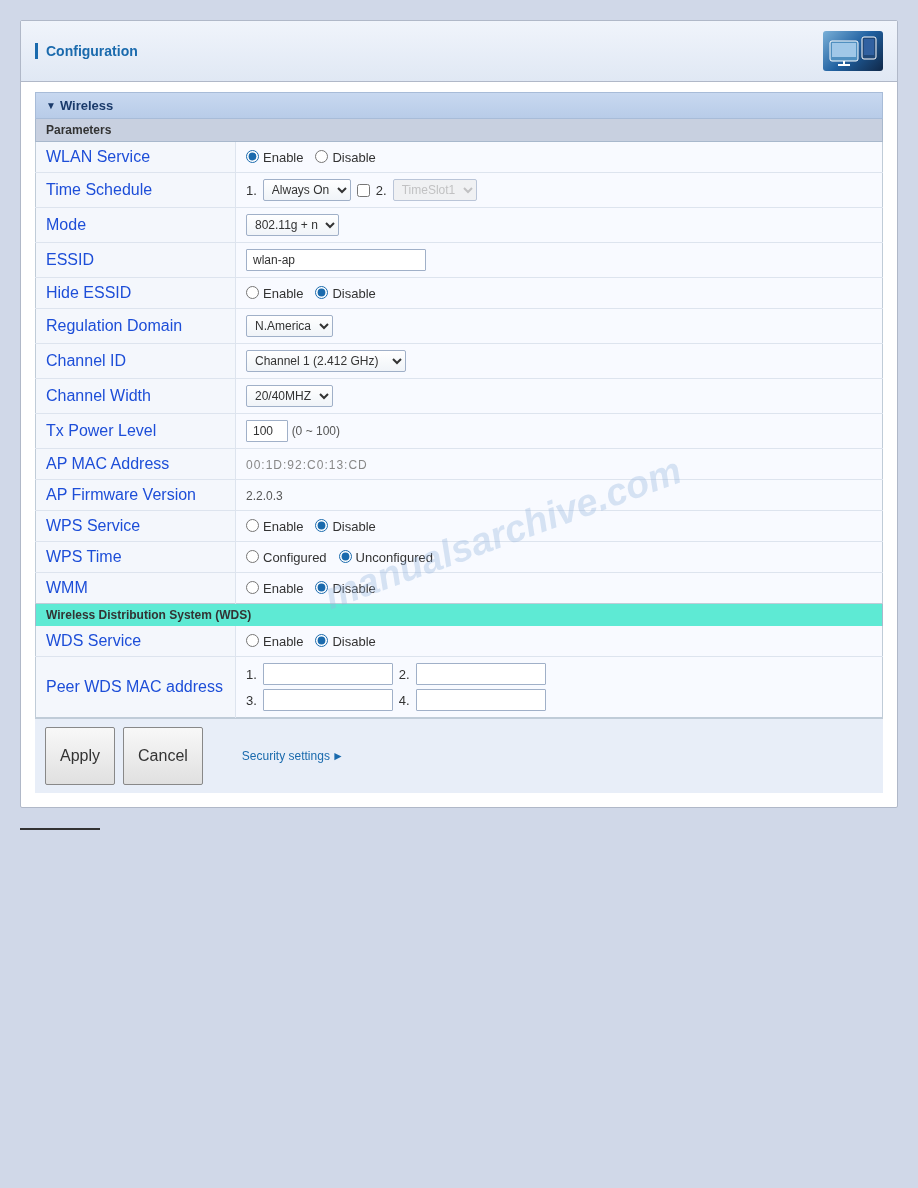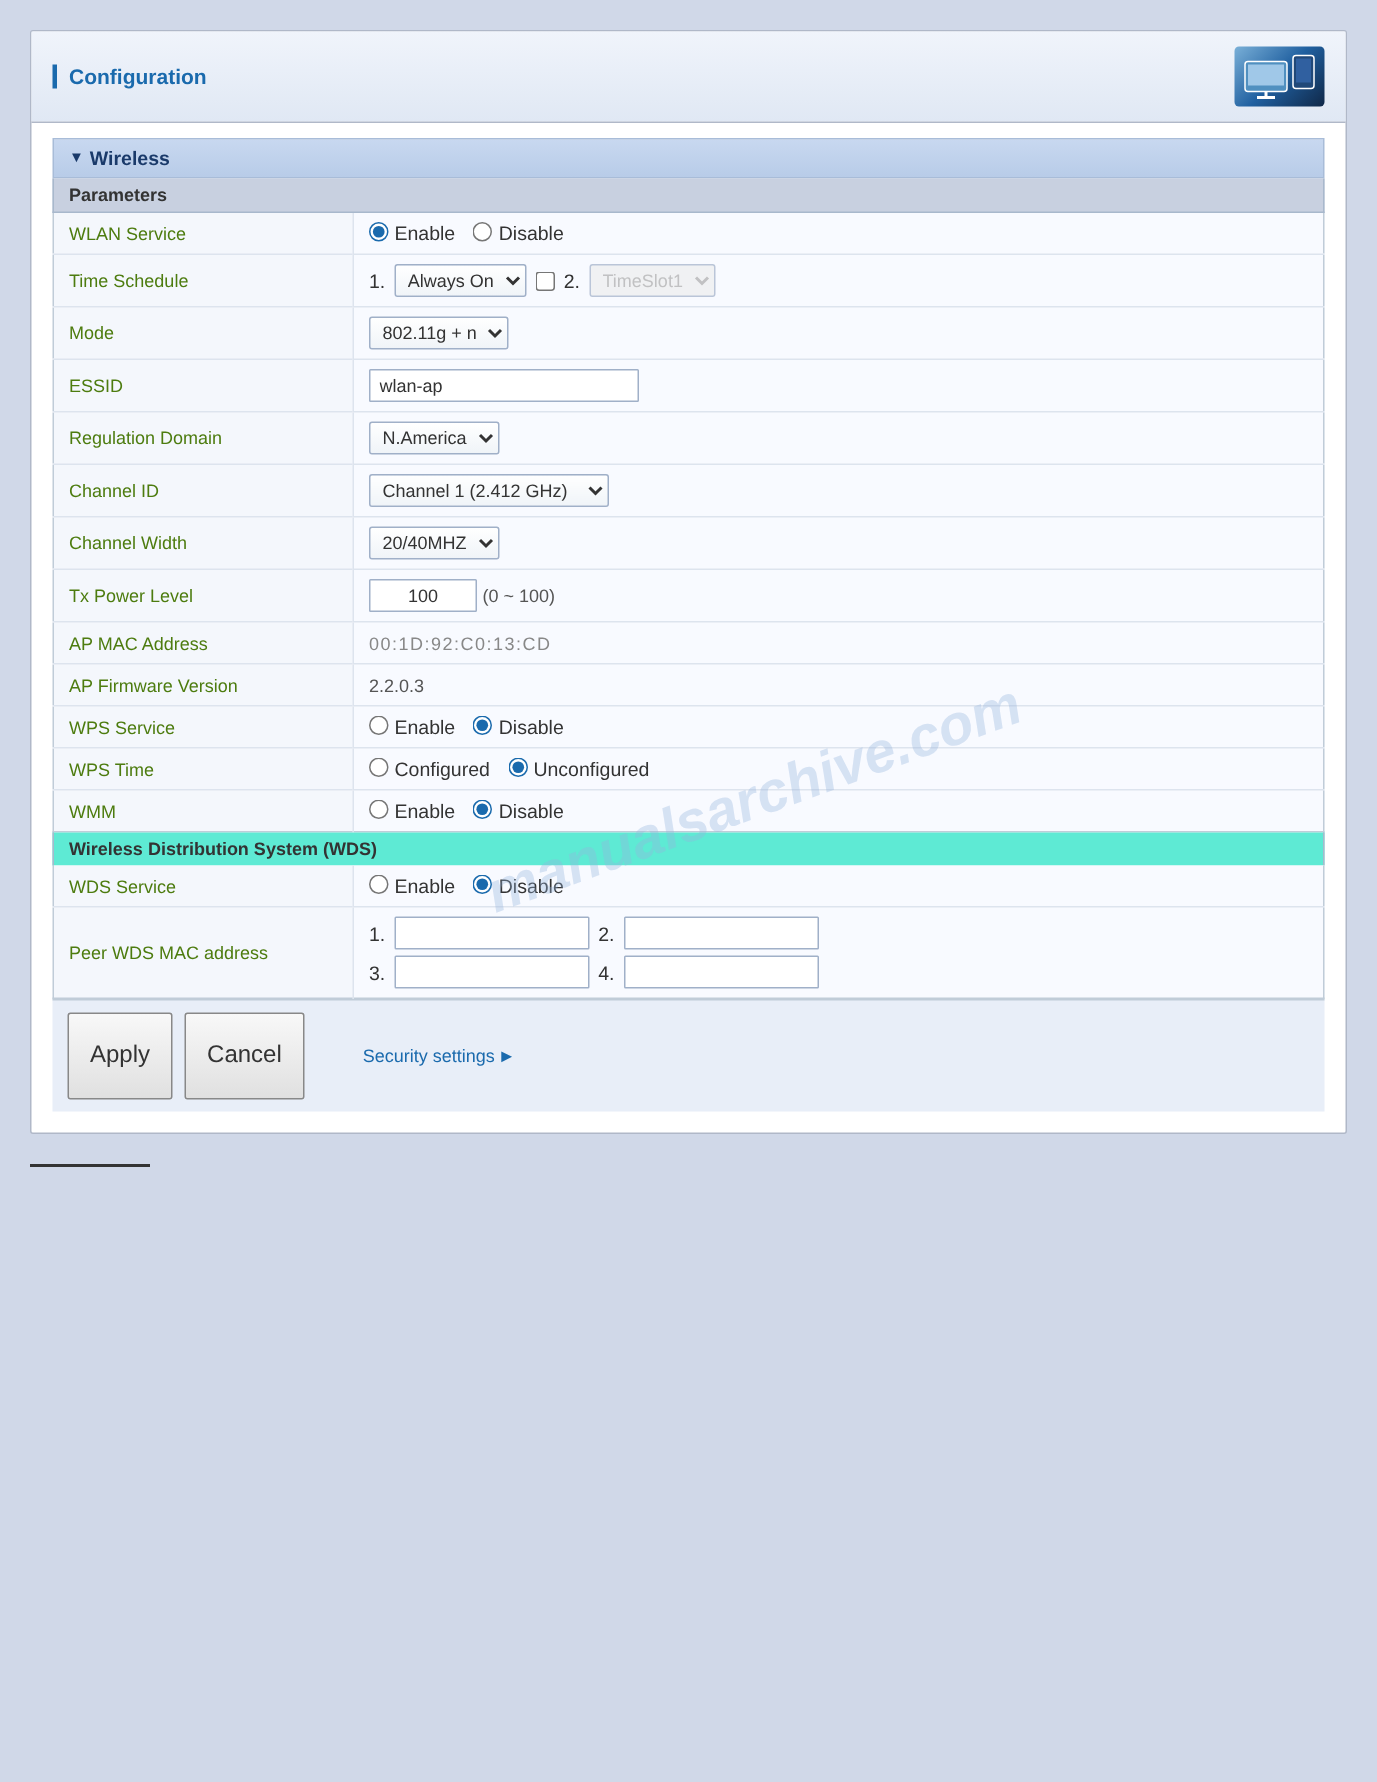--- a/index.html
+++ b/index.html
@@ -80,24 +80,24 @@
     }
     .params-table tr:last-child {
       border-bottom: none;
     }
     .params-table td {
       padding: 6px 10px;
       vertical-align: middle;
     }
     .params-table td:first-child {
       width: 200px;
-      color: #4d7c0f;
+      color: #1d4ed8;
       background: #f4f7fc;
       border-right: 1px solid #dde4ee;
-      font-size: 12px;
+      font-size: 16px;
     }
     .params-table td:last-child {
       background: #f8faff;
     }
     .wds-header {
       background: #5eead4;
       color: #333;
       font-weight: bold;
       font-size: 12px;
       padding: 4px 10px;
@@ -135,22 +135,21 @@
       padding: 3px 6px;
       font-size: 12px;
       color: #333;
       background: #fff;
       border-radius: 1px;
     }
     .essid-input {
       width: 180px;
     }
     .tx-input {
-      width: 72px;
-      text-align: center;
+      width: 42px;
     }
     .time-schedule-row {
       display: flex;
       align-items: center;
       gap: 6px;
     }
     .static-text {
       color: #555;
       font-size: 12px;
     }
@@ -296,20 +295,35 @@
             </td>
           </tr>
 
           <tr>
             <td>ESSID</td>
             <td>
               <input type="text" class="essid-input" value="wlan-ap" style="">
             </td>
           </tr>
 
+          <tr>
+            <td>Hide ESSID</td>
+            <td>
+              <div class="radio-group">
+                <label class="radio-label">
+                  <input type="radio" name="hide_essid" value="Enable" style="">
+                  <span>Enable</span>
+                </label>
+                <label class="radio-label">
+                  <input type="radio" name="hide_essid" value="Disable" checked="" style="">
+                  <span>Disable</span>
+                </label>
+              </div>
+            </td>
+          </tr>
 
           <tr>
             <td>Regulation Domain</td>
             <td>
               <select>
                 <option>N.America</option>
                 <option>Europe</option>
                 <option>Asia</option>
               </select>
             </td>

